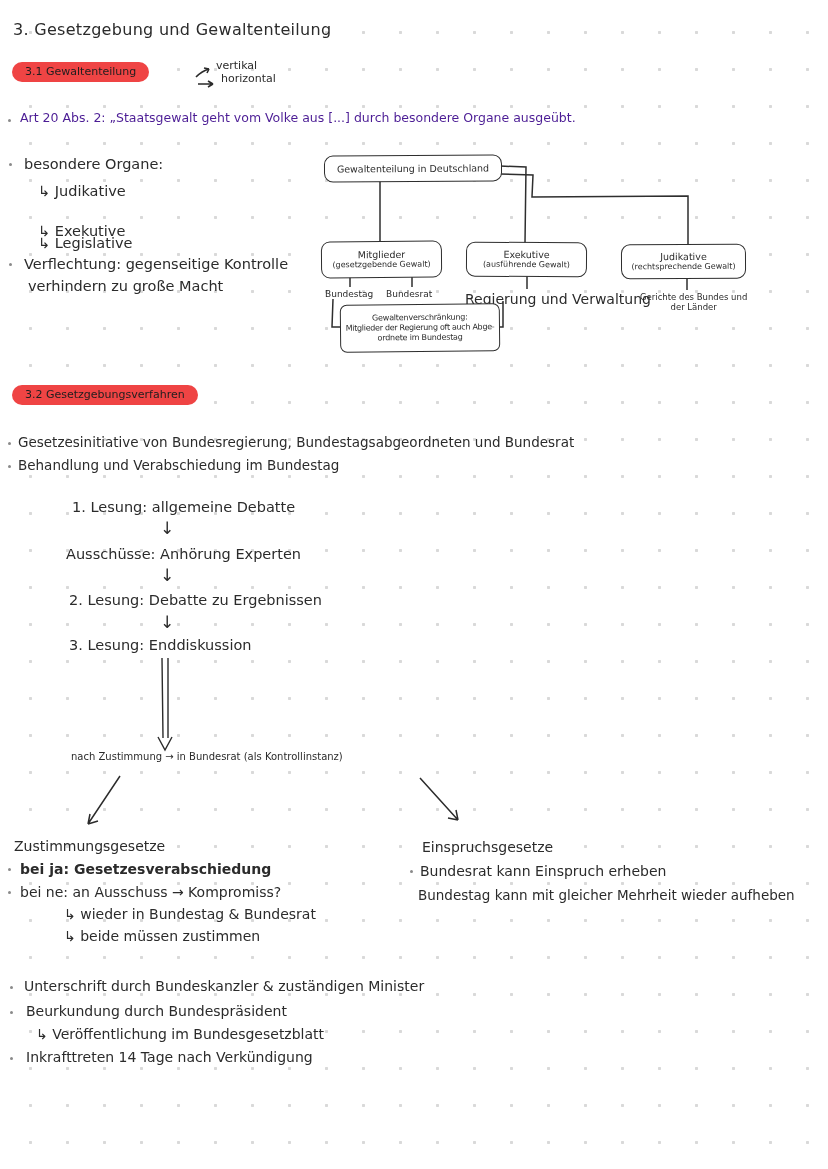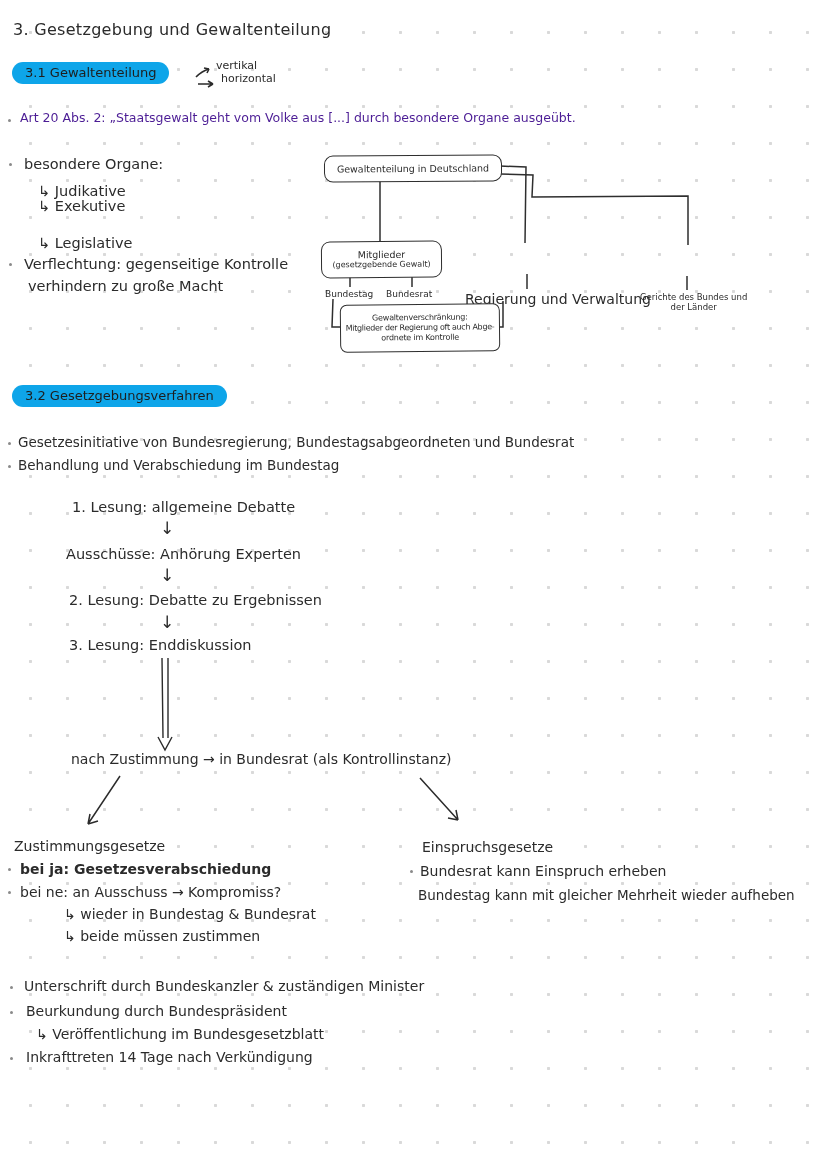--- a/index.html
+++ b/index.html
@@ -5,21 +5,21 @@
   html,body{margin:0;padding:0;}
   body{
     width:828px;height:1169px;position:relative;overflow:hidden;
     background-color:#ffffff;
     background-image:radial-gradient(circle,#d9d9d9 1.4px,rgba(0,0,0,0) 1.5px);
     background-size:37px 37px;background-position:12px 14px;
     font-family:"DejaVu Sans",sans-serif;color:#2b2b2b;
   }
   .t{position:absolute;white-space:nowrap;color:#2b2b2b;}
   .orange{color:#4c1d95;}
-  .pill{position:absolute;background:#0ea5e9;border-radius:999px;padding:3px 13px 4px;font-size:13px;color:#1e1e1e;white-space:nowrap;}
+  .pill{position:absolute;background:#ef4444;border-radius:999px;padding:3px 13px 4px;font-size:11px;color:#1e1e1e;white-space:nowrap;}
   .dotb{position:absolute;width:3px;height:3px;border-radius:50%;background:#8a8a8a;}
   .box{position:absolute;border:1.6px solid #2e2e2e;border-radius:9px;background:#fff;
        display:flex;flex-direction:column;align-items:center;justify-content:center;text-align:center;}
   .box .bt{font-size:9.5px;line-height:1.25;}
   .box .bs{font-size:8px;line-height:1.25;}
   .childlab{position:absolute;font-size:9px;white-space:nowrap;color:#2b2b2b;}
   .arrowglyph{position:absolute;font-size:17px;color:#2b2b2b;}
   svg{position:absolute;overflow:visible;}
   .ann{position:absolute;font-size:11px;white-space:nowrap;color:#2b2b2b;}
 </style>
@@ -39,21 +39,21 @@
   <path d="M1,4 L16,4 M16,4 l-5,-3 M16,4 l-5,3" fill="none" stroke="#2b2b2b" stroke-width="1.6"></path>
 </svg>
 <div class="ann" style="left:221px;top:72px;">horizontal</div>
 
 <div class="dotb" style="left:8px;top:119px;"></div>
 <div class="t orange" style="left:20px;top:110px;font-size:12.5px;">Art 20 Abs. 2: „Staatsgewalt geht vom Volke aus [...] durch besondere Organe ausgeübt.</div>
 
 <div class="dotb" style="left:9px;top:163px;"></div>
 <div class="t" style="left:24px;top:156px;font-size:14.5px;">besondere Organe:</div>
 <div class="t" style="left:38px;top:183px;font-size:14.5px;">↳ Judikative</div>
-<div class="t" style="left:38px;top:198px;font-size:14.5px;">↳ Exekutive</div>
+<div class="t" style="left:38px;top:223px;font-size:14.5px;">↳ Exekutive</div>
 <div class="t" style="left:38px;top:235px;font-size:14.5px;">↳ Legislative</div>
 <div class="dotb" style="left:9px;top:263px;"></div>
 <div class="t" style="left:24px;top:256px;font-size:14.5px;">Verflechtung: gegenseitige Kontrolle</div>
 <div class="t" style="left:28px;top:278px;font-size:14.5px;">verhindern zu große Macht</div>
 
 <div style="position:absolute;left:300px;top:140px;width:528px;height:220px;">
   <svg style="left:0;top:0;" width="528" height="220">
     <path d="M80,40 L80,101" fill="none" stroke="#2e2e2e" stroke-width="1.5"></path>
     <path d="M200,26 L226,27 L225,103" fill="none" stroke="#2e2e2e" stroke-width="1.5"></path>
     <path d="M200,34 L233,35 L232,57 L388,56 L388,105" fill="none" stroke="#2e2e2e" stroke-width="1.5"></path>
@@ -66,33 +66,41 @@
   </svg>
 
   <div class="box" style="left:24px;top:15px;width:176px;height:25px;transform:rotate(-0.4deg);">
     <div class="bt" style="font-size:9.5px;">Gewaltenteilung in Deutschland</div>
   </div>
 
   <div class="box" style="left:21px;top:101px;width:119px;height:35px;transform:rotate(-0.5deg);">
     <div class="bt">Mitglieder</div>
     <div class="bs">(gesetzgebende Gewalt)</div>
   </div>
+  <div class="box" style="left:166px;top:102px;width:119px;height:33px;transform:rotate(0.4deg);">
+    <div class="bt">Exekutive</div>
+    <div class="bs">(ausführende Gewalt)</div>
+  </div>
+  <div class="box" style="left:321px;top:104px;width:123px;height:33px;transform:rotate(-0.3deg);">
+    <div class="bt">Judikative</div>
+    <div class="bs">(rechtsprechende Gewalt)</div>
+  </div>
 
   <div class="childlab" style="left:25px;top:149px;">Bundestag</div>
   <div class="childlab" style="left:86px;top:149px;">Bundesrat</div>
   <div class="childlab" style="left:165px;top:151px;font-size:14px;">Regierung und Verwaltung</div>
   <div class="childlab" style="left:340px;top:152px;text-align:center;font-size:8.5px;">
     <div>Gerichte des Bundes und</div>
     <div style="text-align:center;">der Länder</div>
   </div>
 
   <div class="box" style="left:40px;top:164px;width:158px;height:46px;border-radius:7px;transform:rotate(-0.6deg);">
     <div class="bs" style="font-size:8px;letter-spacing:-0.2px;">Gewaltenverschränkung:</div>
     <div class="bs" style="font-size:8px;letter-spacing:-0.3px;">Mitglieder der Regierung oft auch Abge-</div>
-    <div class="bs" style="font-size:8px;letter-spacing:-0.2px;">ordnete im Kontrolle</div>
+    <div class="bs" style="font-size:8px;letter-spacing:-0.2px;">ordnete im Bundestag</div>
   </div>
 </div>
 
 <div class="pill" style="left:12px;top:385px;">3.2 Gesetzgebungsverfahren</div>
 
 <div class="dotb" style="left:8px;top:442px;"></div>
 <div class="t" style="left:18px;top:434px;font-size:13.5px;">Gesetzesinitiative von Bundesregierung, Bundestagsabgeordneten und Bundesrat</div>
 <div class="dotb" style="left:8px;top:465px;"></div>
 <div class="t" style="left:18px;top:457px;font-size:13.5px;">Behandlung und Verabschiedung im Bundestag</div>
 
@@ -102,21 +110,21 @@
 <div class="arrowglyph" style="left:160px;top:565px;">↓</div>
 <div class="t" style="left:69px;top:592px;font-size:14.5px;">2. Lesung: Debatte zu Ergebnissen</div>
 <div class="arrowglyph" style="left:160px;top:612px;">↓</div>
 <div class="t" style="left:69px;top:637px;font-size:14.5px;">3. Lesung: Enddiskussion</div>
 
 <svg style="left:157px;top:658px;" width="20" height="95">
   <path d="M5,0 L6,80 M11,0 L11,80" fill="none" stroke="#2b2b2b" stroke-width="1.4"></path>
   <path d="M1,79 L8,92 L15,79" fill="none" stroke="#2b2b2b" stroke-width="1.4"></path>
 </svg>
 
-<div class="t" style="left:71px;top:751px;font-size:14px;">nach Zustimmung → in Bundesrat (als Kontrollinstanz)</div>
+<div class="t" style="left:71px;top:751px;font-size:10px;">nach Zustimmung → in Bundesrat (als Kontrollinstanz)</div>
 
 <svg style="left:80px;top:774px;" width="46" height="58">
   <path d="M40,2 L8,50 M8,50 l10,-3 M8,50 l2,-10" fill="none" stroke="#2b2b2b" stroke-width="1.5"></path>
 </svg>
 <svg style="left:416px;top:776px;" width="50" height="50">
   <path d="M4,2 L42,44 M42,44 l-10,-2 M42,44 l-2,-10" fill="none" stroke="#2b2b2b" stroke-width="1.5"></path>
 </svg>
 
 <div class="t" style="left:14px;top:838px;font-size:14px;">Zustimmungsgesetze</div>
 <div class="dotb" style="left:8px;top:868px;"></div>

